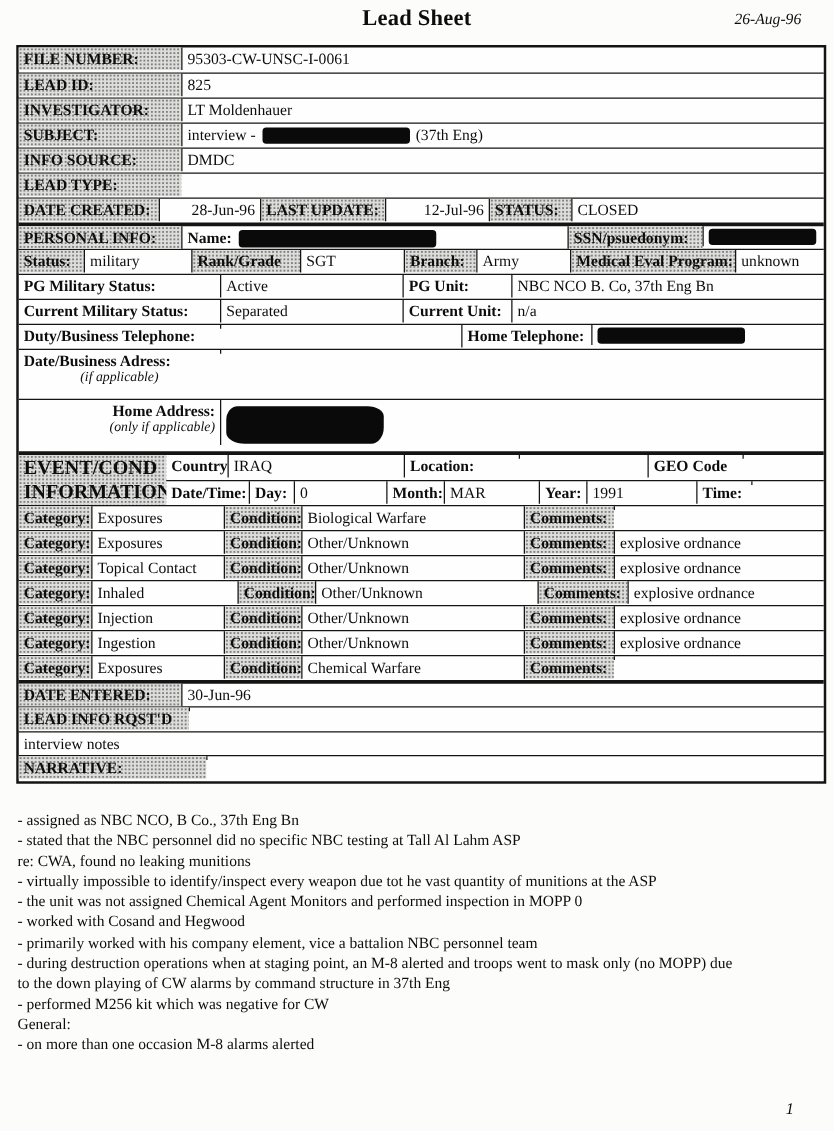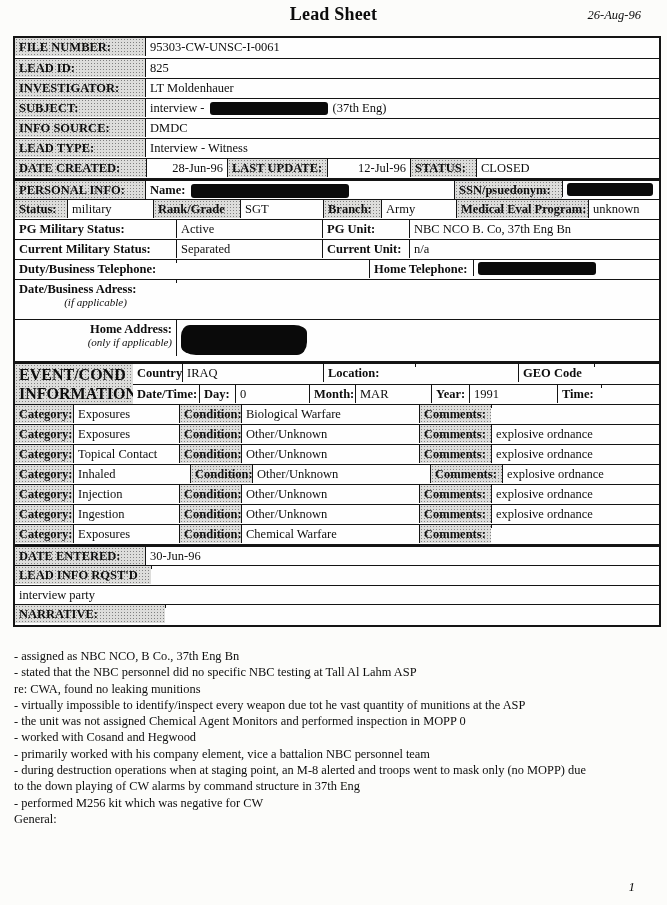--- a/index.html
+++ b/index.html
@@ -68,24 +68,23 @@
       <span class="redact" style="width:118px;margin:0 5px"></span>
       <span>(37th Eng)</span>
     </div>
   </div>
   <div class="row">
     <div class="cell shaded lbl" style="width:130px">INFO SOURCE:</div>
     <div class="cell flex1">DMDC</div>
   </div>
   <div class="row">
     <div class="cell shaded lbl" style="width:130px">LEAD TYPE:</div>
-    <div class="cell flex1">Interview - Witness</div>
-  </div>
-  <div class="row">
-    <div class="cell shaded lbl" style="width:131px">DATE CREATED:</div>
+  </div>
+  <div class="row">
+    <div class="cell shaded lbl" style="width:112px">DATE CREATED:</div>
     <div class="cell right" style="width:81px">28-Jun-96</div>
     <div class="cell shaded lbl" style="width:100px">LAST UPDATE:</div>
     <div class="cell right" style="width:83px">12-Jul-96</div>
     <div class="cell shaded lbl" style="width:66px">STATUS:</div>
     <div class="cell flex1">CLOSED</div>
   </div>
 
   <div class="row sep">
     <div class="cell shaded lbl" style="width:130px">PERSONAL INFO:</div>
     <div class="cell flex1">
@@ -234,36 +233,37 @@
 
   <div class="row sep">
     <div class="cell shaded lbl" style="width:130px">DATE ENTERED:</div>
     <div class="cell flex1">30-Jun-96</div>
   </div>
   <div class="row">
     <div class="cell shaded lbl" style="width:136px">LEAD INFO RQST'D</div>
     <div class="cell flex1" style="border-left:1px solid #141414"></div>
   </div>
   <div class="row" style="min-height:18px">
-    <div class="cell flex1">interview party</div>
+    <div class="cell flex1">interview notes</div>
   </div>
   <div class="row" style="min-height:21px">
     <div class="cell shaded lbl" style="width:150px">NARRATIVE:</div>
     <div class="cell flex1"></div>
   </div>
 </div>
 
 <div class="narrative">
 
 <div>- assigned as NBC NCO, B Co., 37th Eng Bn</div>
     <div>- stated that the NBC personnel did no specific NBC testing at Tall Al Lahm ASP</div>
     <div>re: CWA, found no leaking munitions</div>
     <div>- virtually impossible to identify/inspect every weapon due tot he vast quantity of munitions at the ASP</div>
     <div>- the unit was not assigned Chemical Agent Monitors and performed inspection in MOPP 0</div>
     <div>- worked with Cosand and Hegwood</div>
     <div>- primarily worked with his company element, vice a battalion NBC personnel team</div>
     <div>- during destruction operations when at staging point, an M-8 alerted and troops went to mask only (no MOPP) due</div>
     <div>to the down playing of CW alarms by command structure in 37th Eng</div>
     <div>- performed M256 kit which was negative for CW</div>
     <div>General:</div>
+    <div>- on more than one occasion M-8 alarms alerted</div>
   </div>
 
 <div class="page-num">1</div>
 
 </body></html>

